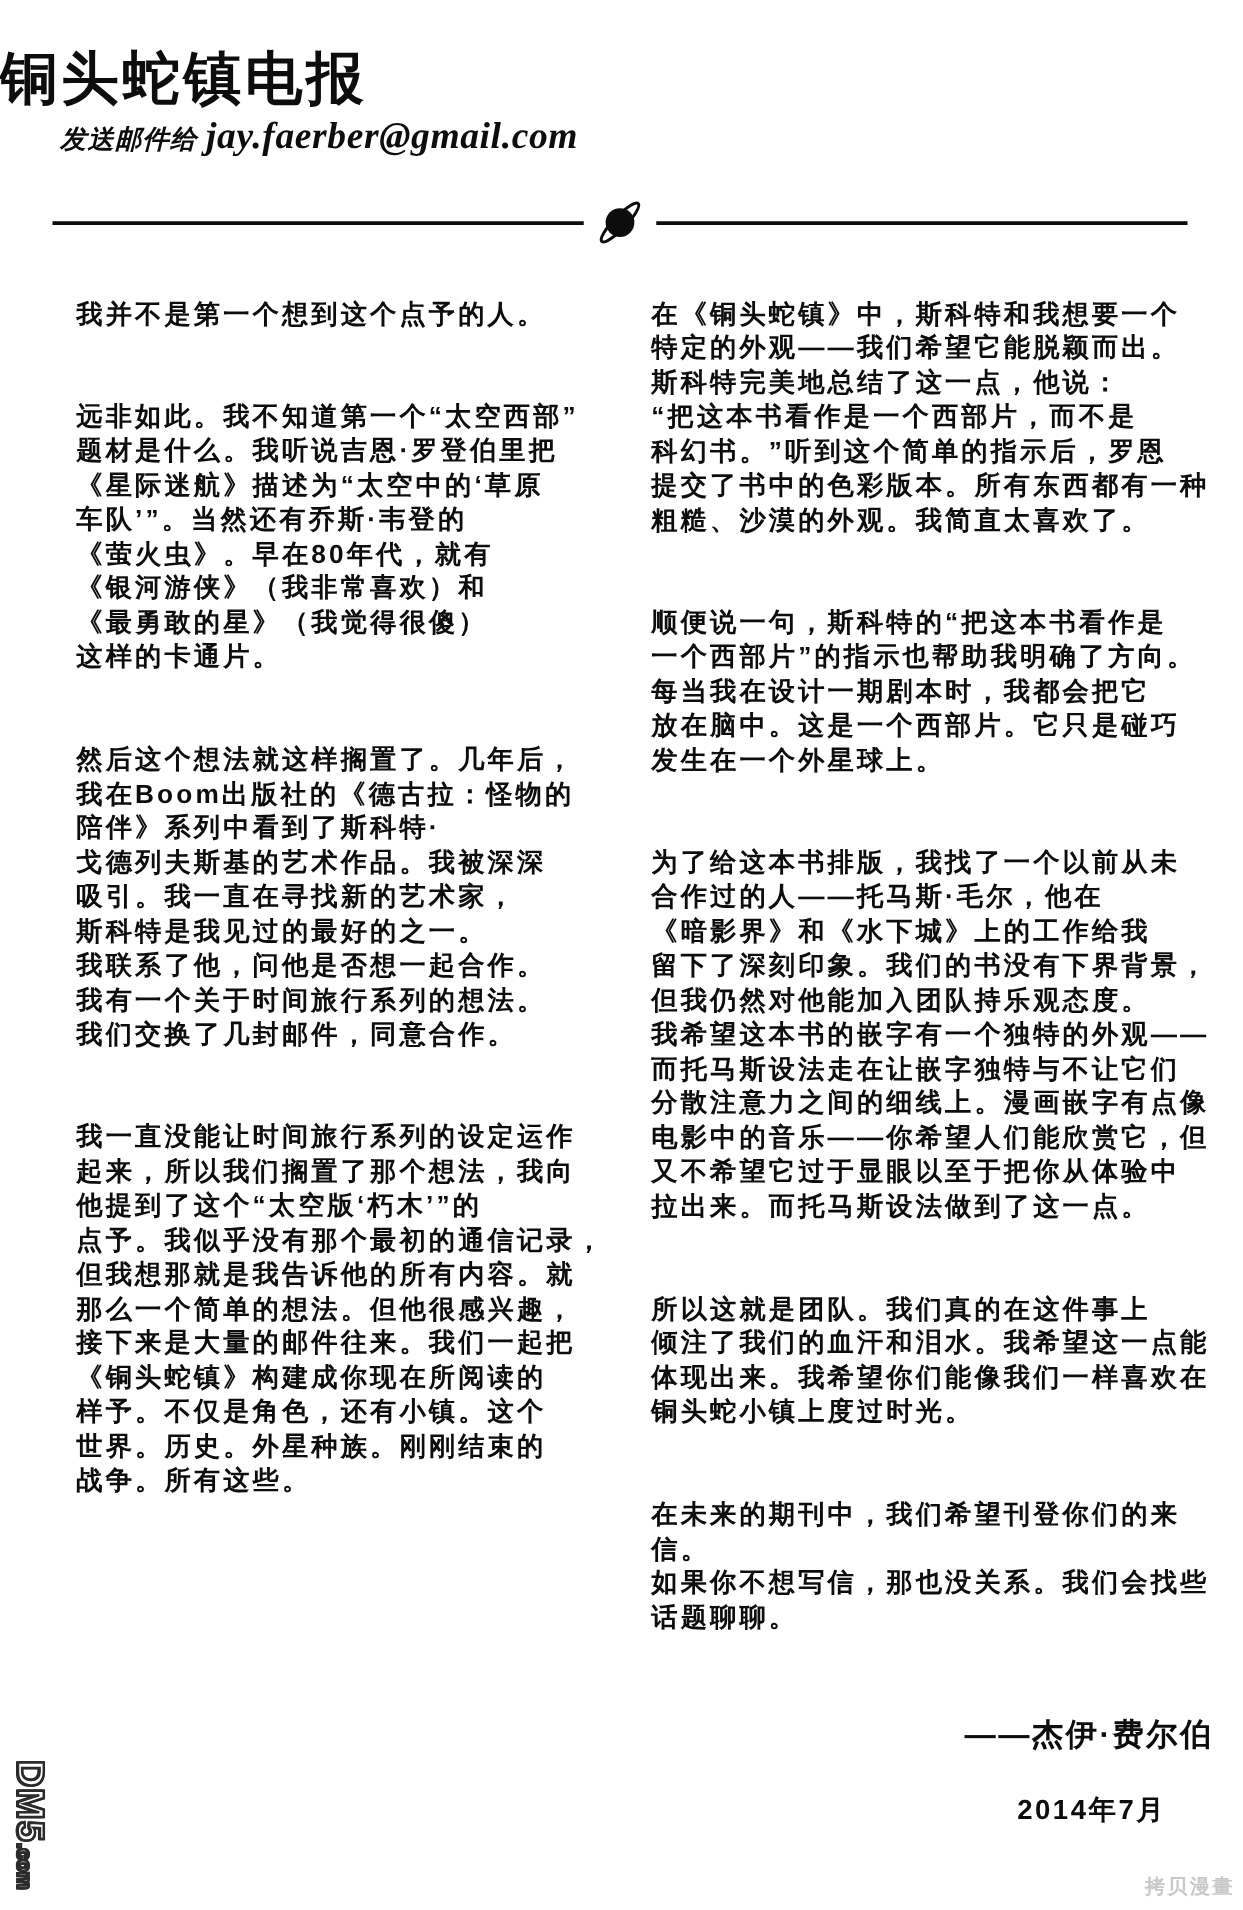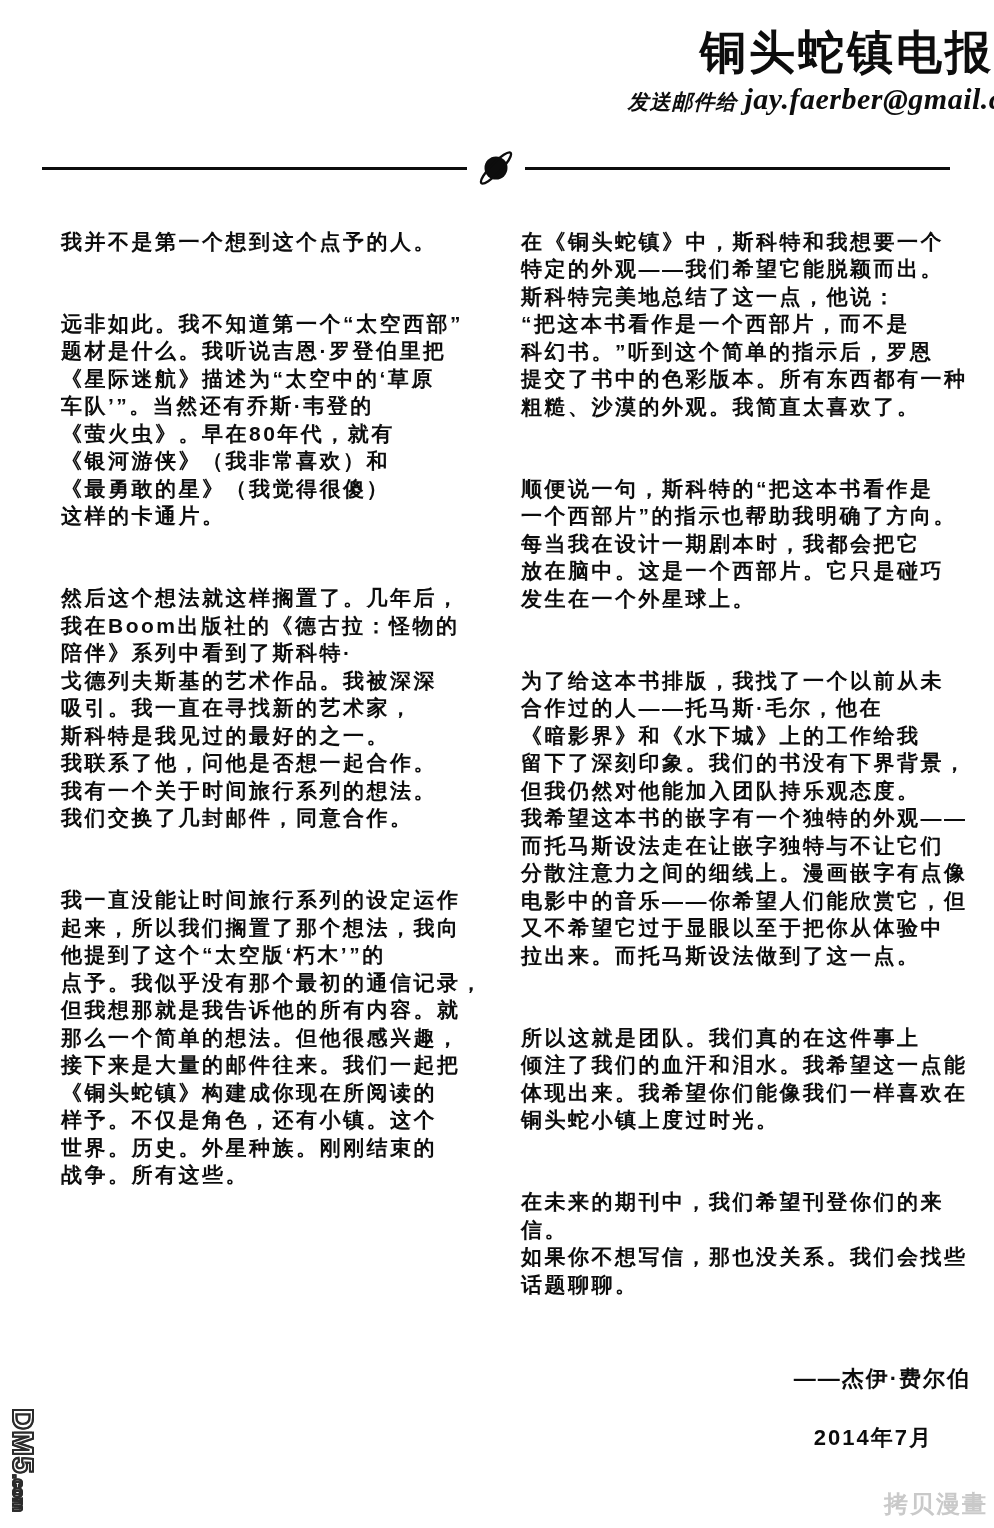--- a/index.html
+++ b/index.html
@@ -12,22 +12,22 @@
     width: 994px;
     height: 1528px;
     background: #ffffff;
     overflow: hidden;
     font-family: "Liberation Sans", "DejaVu Sans", sans-serif;
     color: #0d0d0d;
     -webkit-font-smoothing: antialiased;
   }
   
   .header {
-    text-align: right;
-    padding-top: 26px;
+    text-align: left;
+    padding-top: 36px;
   }
   .title {
     margin: 0;
     font-size: 46px;
     line-height: 52px;
     font-weight: bold;
     letter-spacing: 3px;
     color: #0d0d0d;
   }
   .subtitle {
@@ -75,21 +75,21 @@
     letter-spacing: 2.5px;
     white-space: pre-line;
   }
   .col.left  { width: 440px; margin-right: 20px; }
   .col.right { width: 466px; }
   .col p {
     margin: 0 0 27px 16px;
   }
   .signature {
     text-align: right;
-    font-size: 22px;
+    font-size: 25px;
     margin: 12px 0 0 0 !important;
     letter-spacing: 2px;
   }
   .sig-date {
     text-align: right;
     font-size: 22px;
     padding-right: 38px;
     margin: 4px 0 0 0 !important;
     letter-spacing: 2px;
   }
@@ -107,21 +107,21 @@
     text-shadow:
       -1px -1px 0 #2b2b2b, 1px -1px 0 #2b2b2b,
       -1px  1px 0 #2b2b2b, 1px  1px 0 #2b2b2b;
   }
   .dm5-main   { font-size: 30px; letter-spacing: 1px; }
   .dm5-suffix { font-size: 16px; }
   .corner-mark {
     position: absolute;
     right: 6px;
     bottom: 8px;
-    font-size: 24px;
+    font-size: 16px;
     font-weight: bold;
     letter-spacing: 2px;
     color: #c9c9c9;
   }
 </style>
 </head>
 <body>
 
 <div class="page">
 

